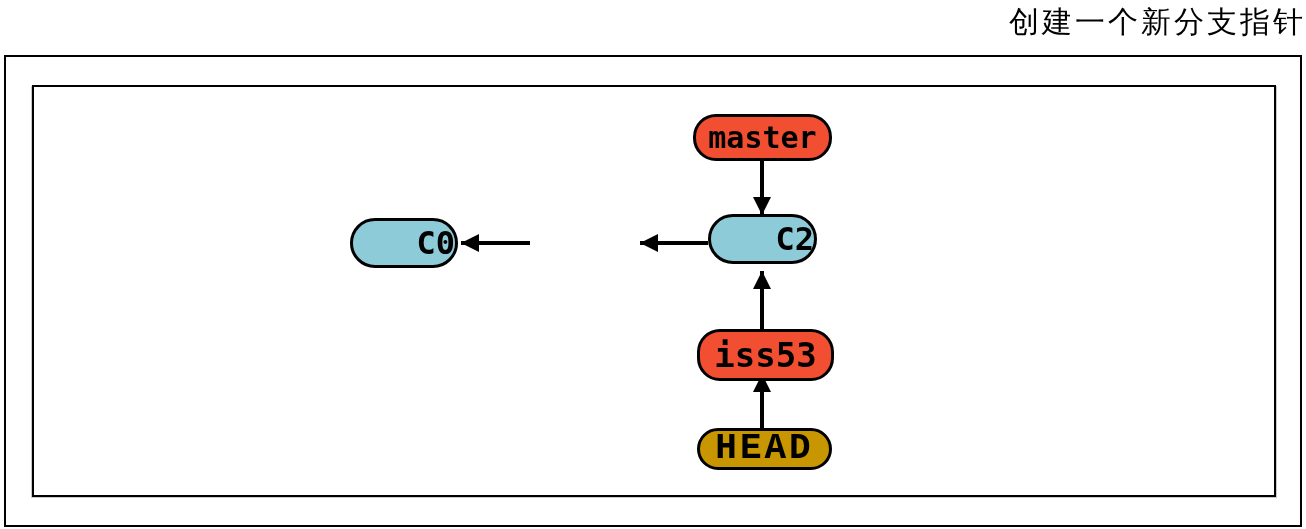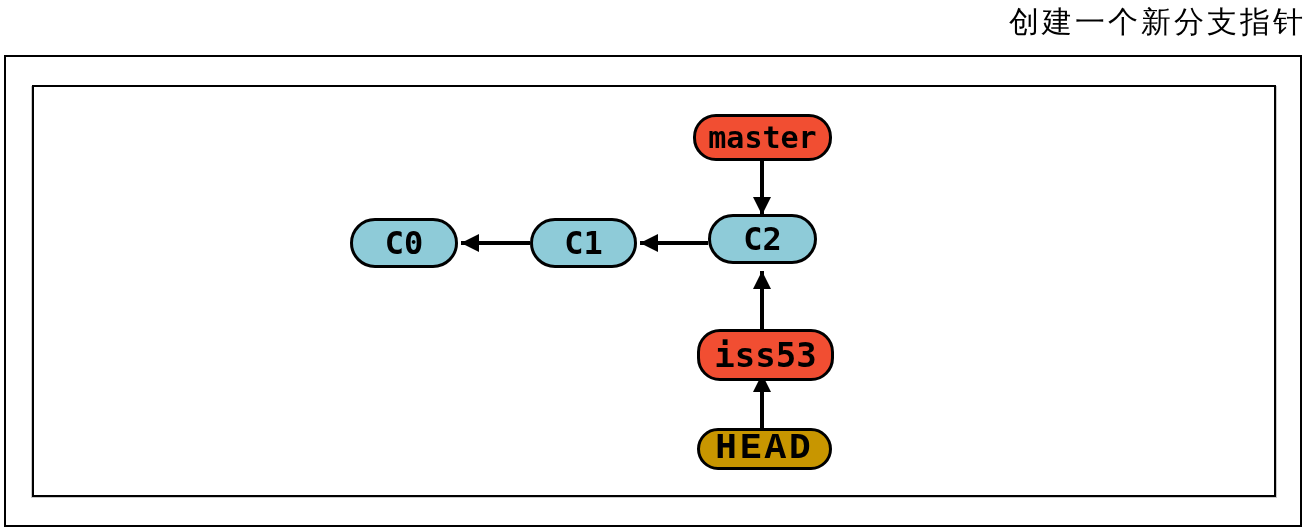--- a/index.html
+++ b/index.html
@@ -69,20 +69,21 @@
     border: 3.5px solid var(--outline, #000);
     box-sizing: border-box;
     font-weight: bold;
     color: #000000;
     line-height: 1;
   }
   .node-commit {
     background: var(--commit-fill, #8ECBD8);
     border-radius: 25px;
     font-size: 32px;
+    justify-content: flex-end;
   }
   .node-branch {
     background: var(--branch-fill, #F14E32);
     border-radius: 23px;
   }
   .node-head {
     background: var(--head-fill, #C89600);
     border-radius: 21px;
     font-size: 36px;
     letter-spacing: 3px;
@@ -119,23 +120,20 @@
   </svg>
 
   <div class="node node-branch" id="node-master">
     <span>master</span>
   </div>
 
   <div class="node node-commit" id="node-c2">
     <span>C2</span>
   </div>
 
-  <div class="node node-commit" id="node-c1">
-    <span>C1</span>
-  </div>
 
   <div class="node node-commit" id="node-c0">
     <span>C0</span>
   </div>
 
   <div class="node node-branch" id="node-iss53">
     <span>iss53</span>
   </div>
 
   <div class="node node-head" id="node-head">

